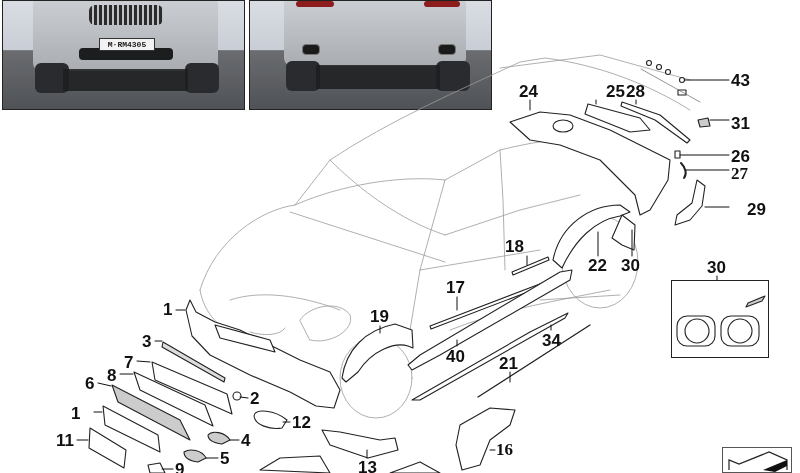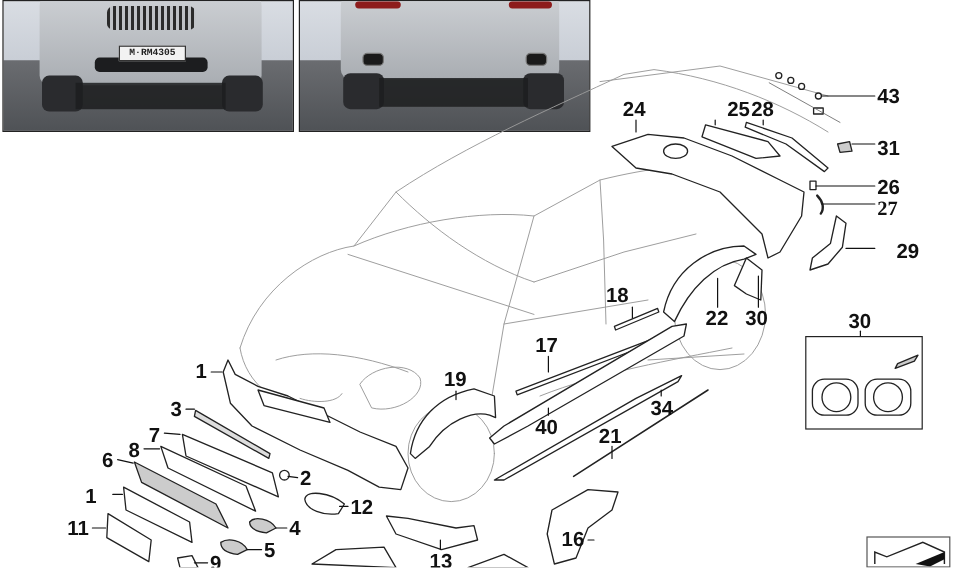--- a/index.html
+++ b/index.html
@@ -188,21 +188,21 @@
 <div class="callout" style="left:241px;top:432px;">4</div>
 <div class="callout" style="left:220px;top:450px;">5</div>
 <div class="callout" style="left:85px;top:375px;">6</div>
 <div class="callout" style="left:124px;top:354px;">7</div>
 <div class="callout" style="left:107px;top:367px;">8</div>
 <div class="callout" style="left:175px;top:461px;">9</div>
 <div class="callout" style="left:71px;top:405px;">1</div>
 <div class="callout" style="left:56px;top:432px;">11</div>
 <div class="callout" style="left:292px;top:414px;">12</div>
 <div class="callout" style="left:358px;top:459px;">13</div>
-<div class="callout" style="left:468px;top:441px;">16</div>
+<div class="callout" style="left:496px;top:441px;font-family:Liberation Serif, serif;">16</div>
 <div class="callout" style="left:446px;top:279px;">17</div>
 <div class="callout" style="left:505px;top:238px;">18</div>
 <div class="callout" style="left:370px;top:308px;">19</div>
 <div class="callout" style="left:446px;top:348px;">40</div>
 <div class="callout" style="left:499px;top:355px;">21</div>
 <div class="callout" style="left:588px;top:257px;">22</div>
 <div class="callout" style="left:621px;top:257px;">30</div>
 <div class="callout" style="left:519px;top:83px;">24</div>
 <div class="callout" style="left:586px;top:83px;margin-left:20px;">25</div>
 <div class="callout" style="left:731px;top:148px;">26</div>

